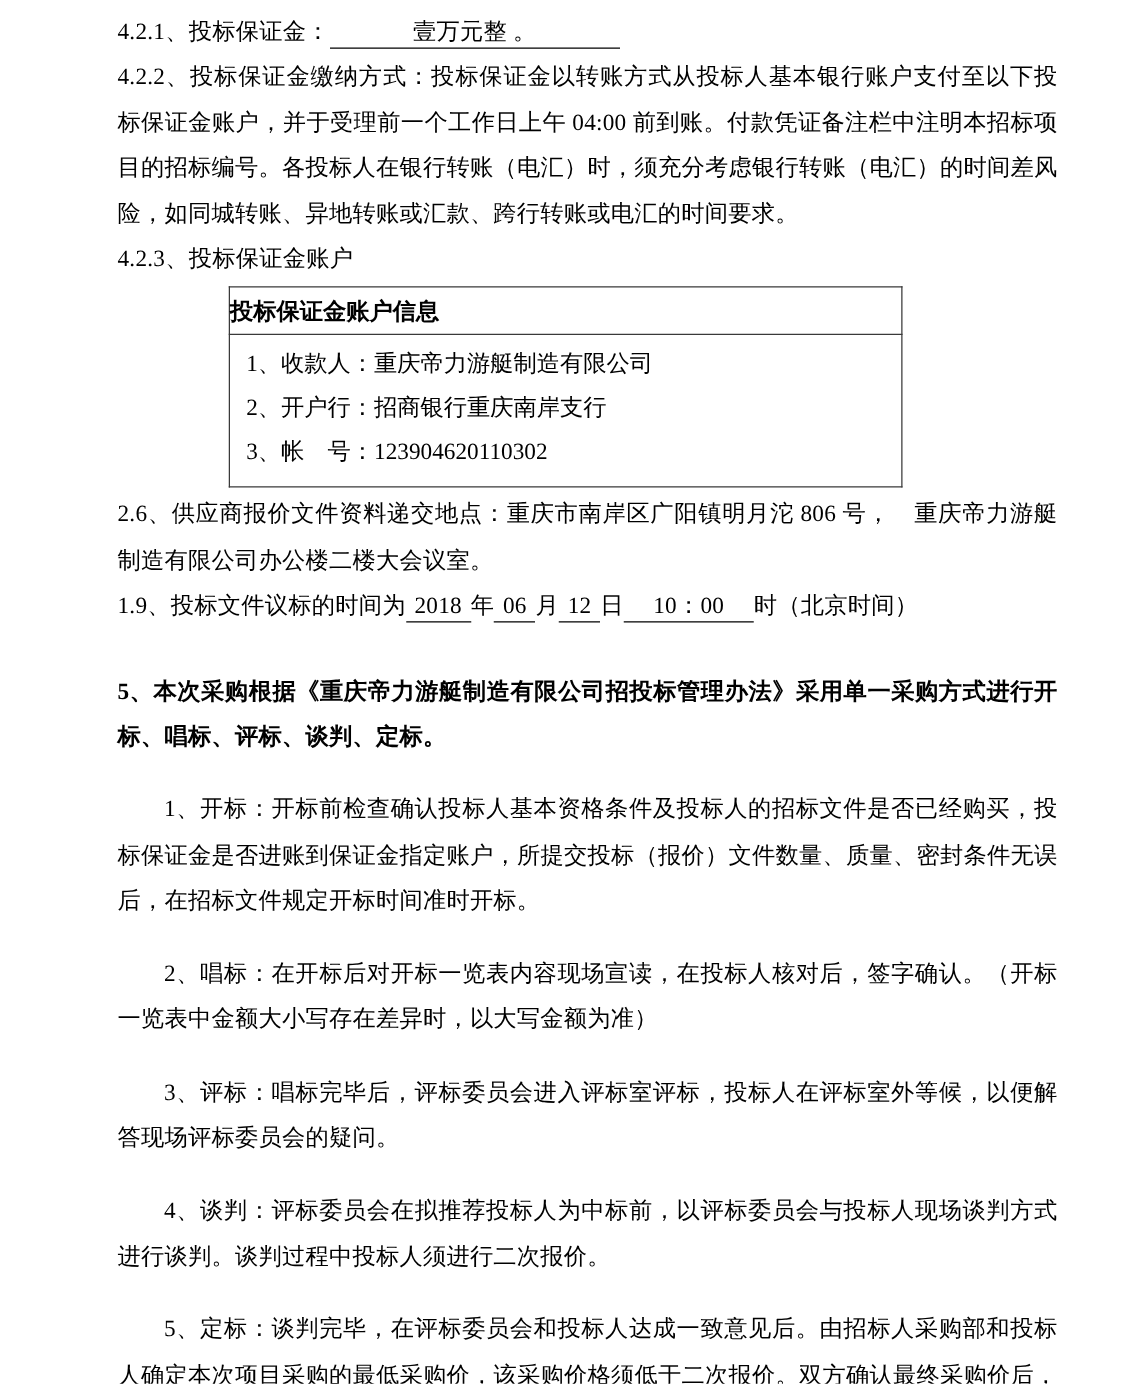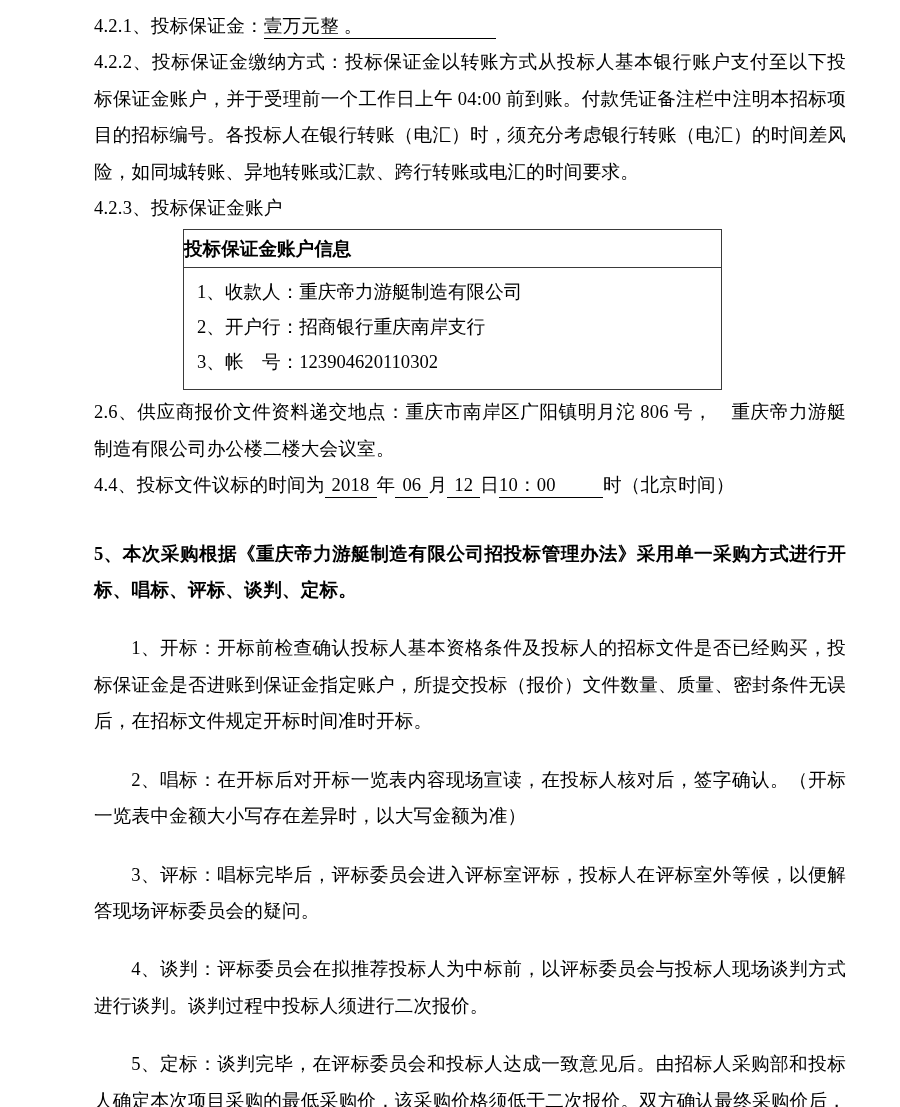--- a/index.html
+++ b/index.html
@@ -23,20 +23,21 @@
     text-align: justify;
     text-justify: inter-ideograph;
     letter-spacing: 0.2px;
   }
   .indent2 { text-indent: 2em; margin-top: 22px; }
   .bold { font-weight: bold; margin-top: 32px; }
   .center { text-align: left; }
   .blank {
     display: inline-block;
     border-bottom: 1.4px solid #000;
+    text-align: center;
     vertical-align: baseline;
     line-height: 24px;
   }
   .blank-wide { width: 232px; }
   .blank-num { padding: 0 7px; }
   .blank-time { width: 104px; }
   table.account-table {
     border-collapse: collapse;
     width: 539px;
     margin: 3px 0 4px 89px;
@@ -88,21 +89,21 @@
         <span class="table-line">1、收款人：重庆帝力游艇制造有限公司</span>
         <span class="table-line">2、开户行：招商银行重庆南岸支行</span>
         <span class="table-line">3、帐　号：123904620110302</span>
       </td>
     </tr>
   </tbody>
     </table>
 
   <p class="para">2.6、供应商报价文件资料递交地点：重庆市南岸区广阳镇明月沱 806 号，　重庆帝力游艇制造有限公司办公楼二楼大会议室。</p>
 
-  <p class="para"><span>4.4、投标文件议标的时间为</span><span class="blank blank-num">2018</span><span>年</span><span class="blank blank-num">06</span><span>月</span><span class="blank blank-num">12</span><span>日</span><span class="blank blank-time">10：00</span><span>时（北京时间）</span></p>
+  <p class="para"><span>1.9、投标文件议标的时间为</span><span class="blank blank-num">2018</span><span>年</span><span class="blank blank-num">06</span><span>月</span><span class="blank blank-num">12</span><span>日</span><span class="blank blank-time">10：00</span><span>时（北京时间）</span></p>
 
   <p class="para bold">5、本次采购根据《重庆帝力游艇制造有限公司招投标管理办法》采用单一采购方式进行开标、唱标、评标、谈判、定标。</p>
 
   <p class="para indent2">1、开标：开标前检查确认投标人基本资格条件及投标人的招标文件是否已经购买，投标保证金是否进账到保证金指定账户，所提交投标（报价）文件数量、质量、密封条件无误后，在招标文件规定开标时间准时开标。</p>
   <p class="para indent2">2、唱标：在开标后对开标一览表内容现场宣读，在投标人核对后，签字确认。（开标一览表中金额大小写存在差异时，以大写金额为准）</p>
   <p class="para indent2">3、评标：唱标完毕后，评标委员会进入评标室评标，投标人在评标室外等候，以便解答现场评标委员会的疑问。</p>
   <p class="para indent2">4、谈判：评标委员会在拟推荐投标人为中标前，以评标委员会与投标人现场谈判方式进行谈判。谈判过程中投标人须进行二次报价。</p>
   <p class="para indent2">5、定标：谈判完毕，在评标委员会和投标人达成一致意见后。由招标人采购部和投标人确定本次项目采购的最低采购价，该采购价格须低于二次报价。双方确认最终采购价后，现场定标。</p>
 
   <p class="para bold center chapter-heading">第二章 投标人须知</p>

